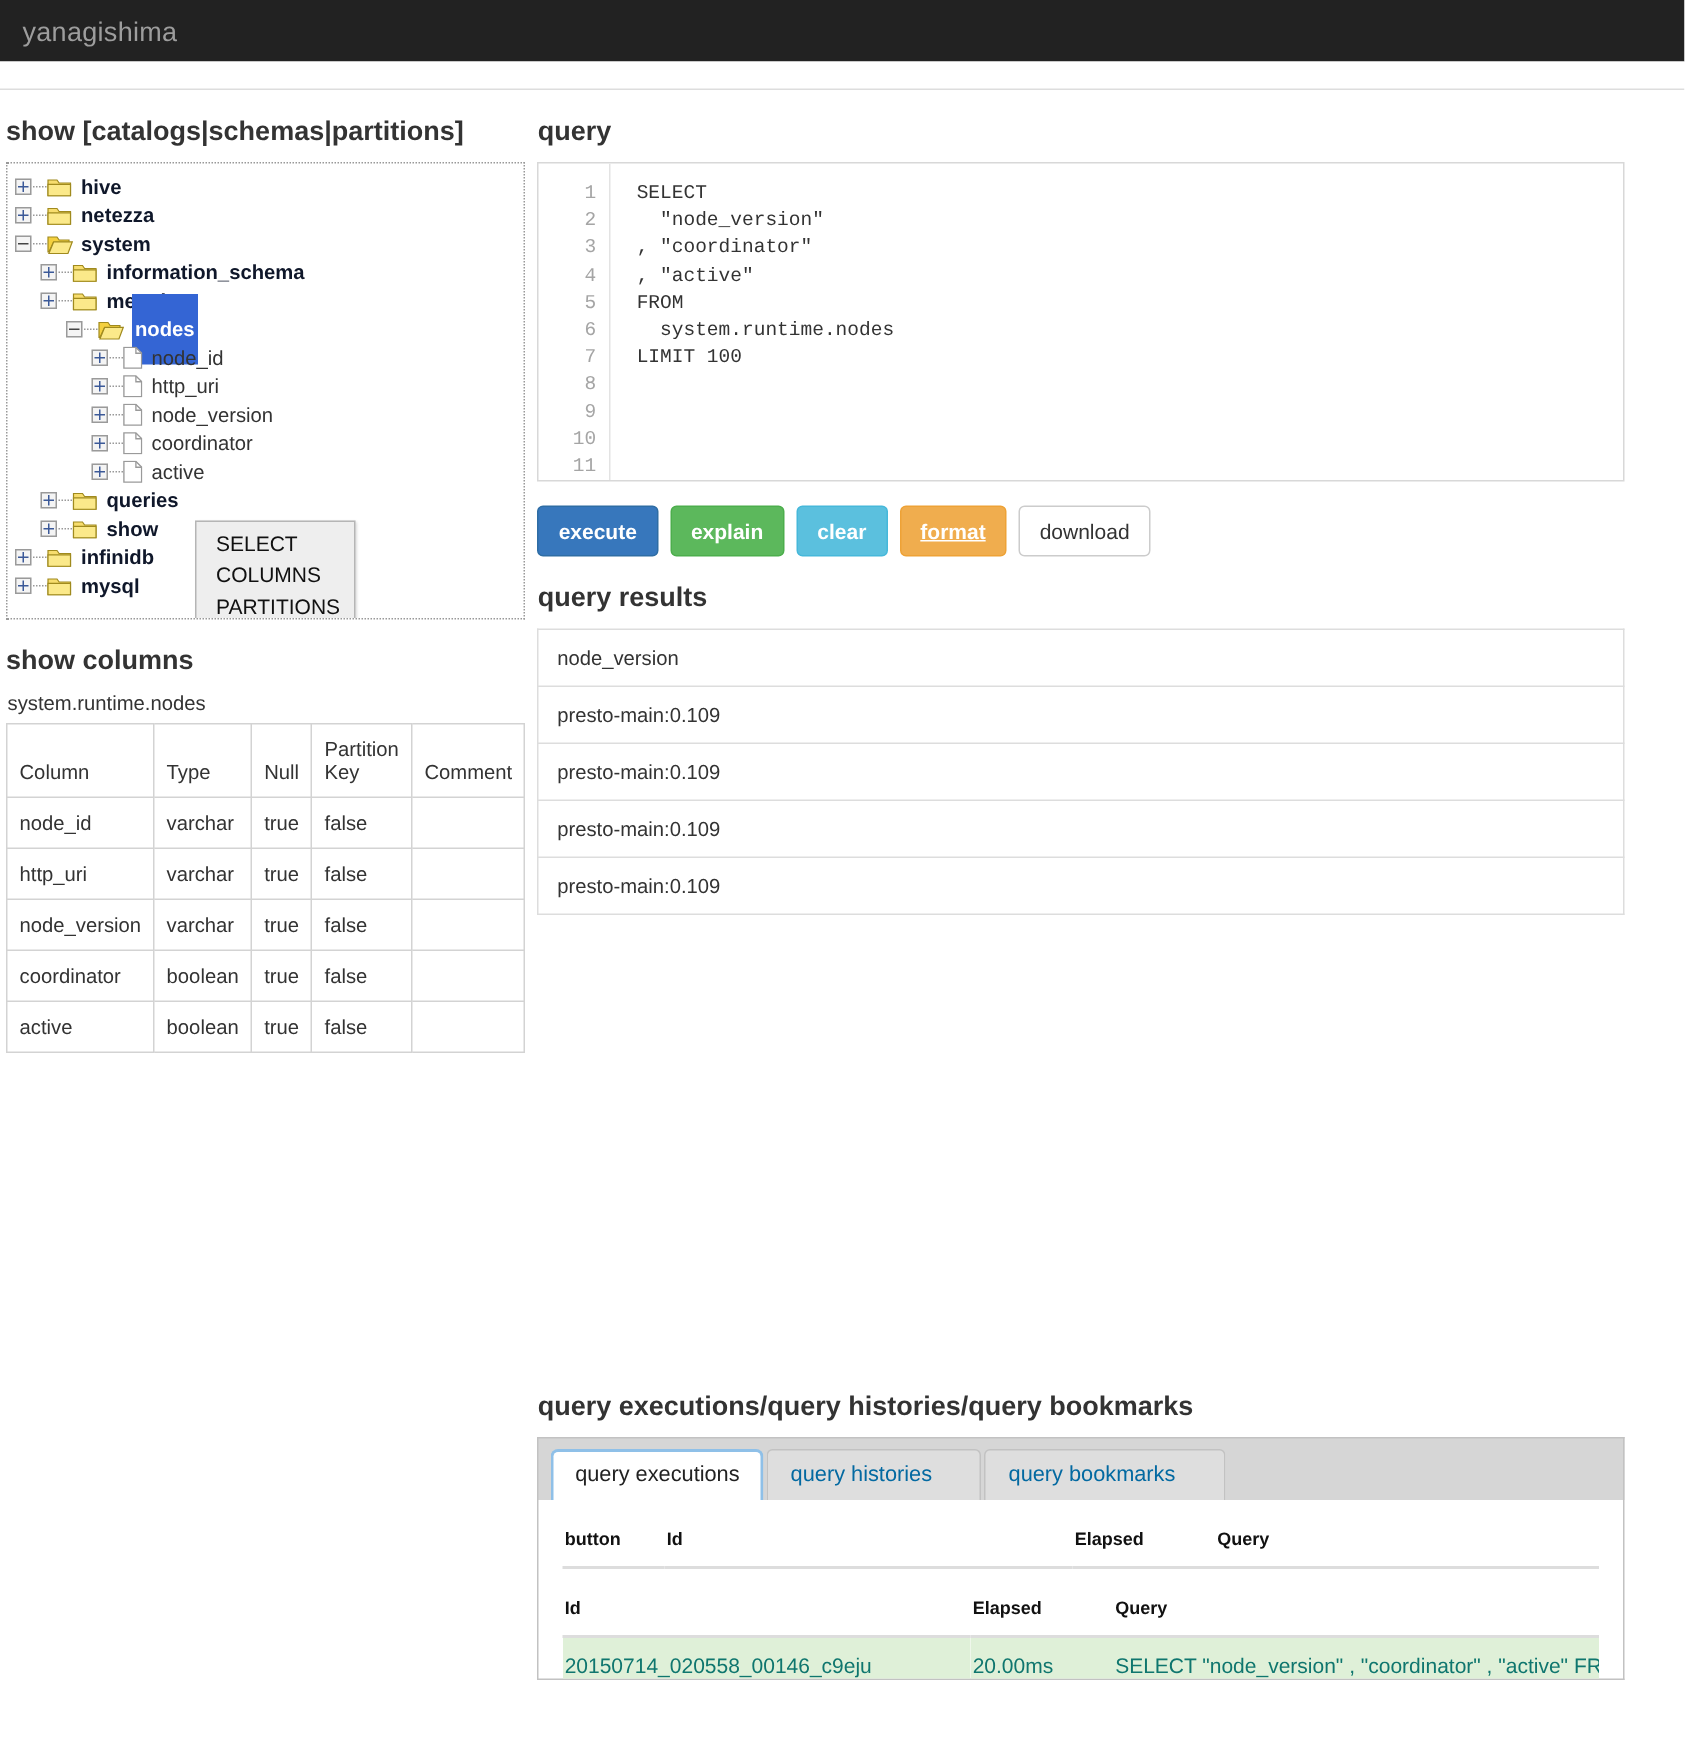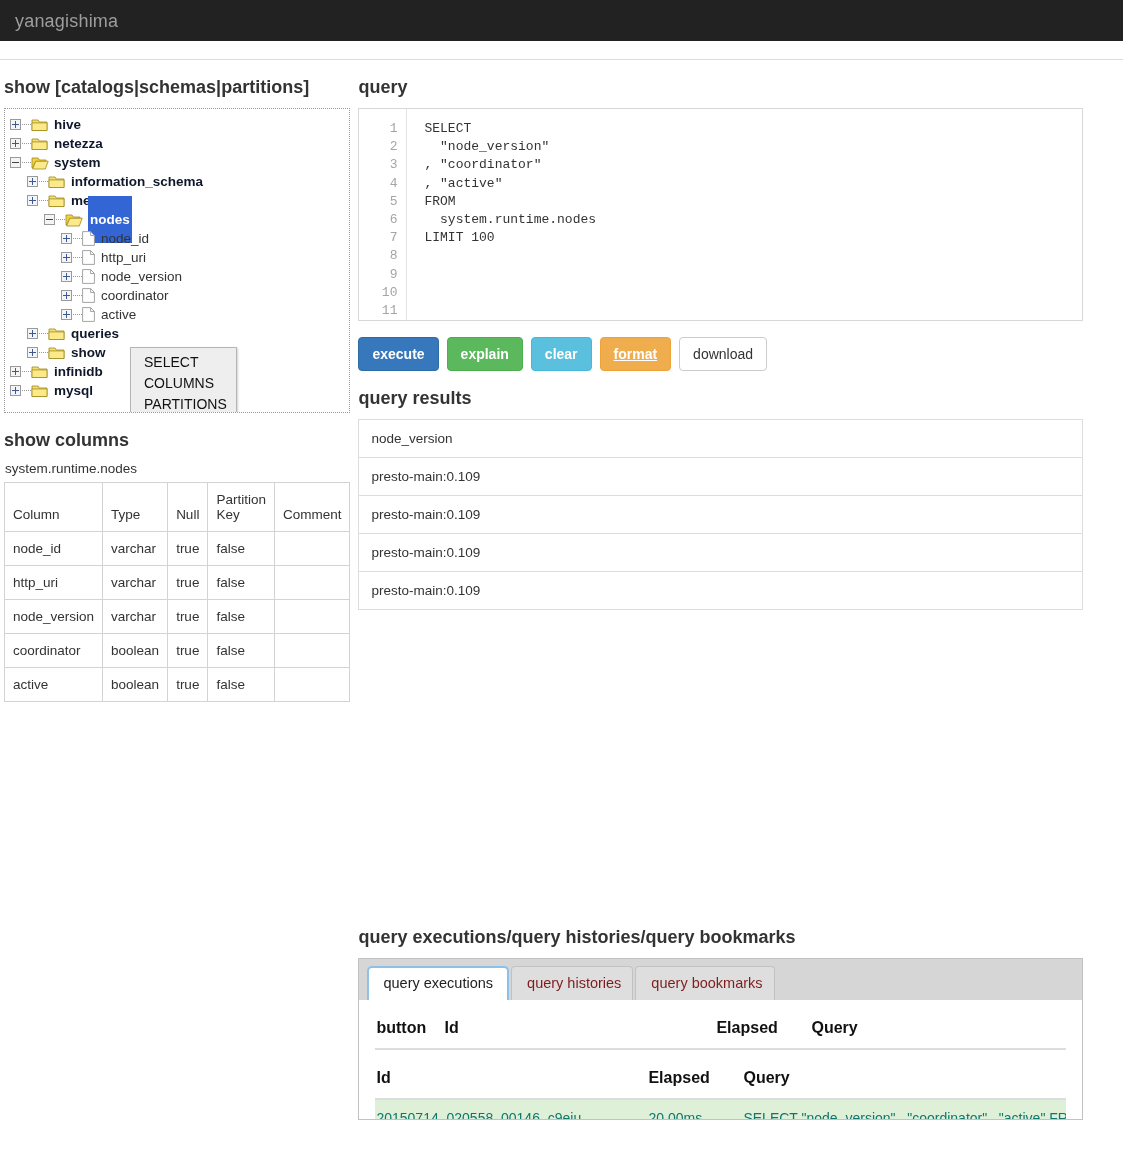--- a/index.html
+++ b/index.html
@@ -207,26 +207,26 @@
     display: flex;
     align-items: flex-end;
     background: #d6d6d6;
     border: 1px solid #c2c2c2;
     border-bottom: none;
     padding: 8px 8px 0 8px;
     height: 42px;
   }
   .tab {
     font-size: 14.5px;
-    color: #7f1d1d;
+    color: #0369a1;
     background: #dedede;
     border: 1px solid #c2c2c2;
     border-bottom: none;
     border-radius: 4px 4px 0 0;
-    padding: 7px 11px 8px 15px;
+    padding: 7px 32px 8px 15px;
     margin-right: 2px;
     line-height: 18px;
     cursor: pointer;
   }
   .tab.active {
     background: #ffffff;
     color: #222;
     border: 2px solid #8fc0e8;
     border-bottom: none;
     border-radius: 5px 5px 0 0;
@@ -235,21 +235,21 @@
   .tabbody {
     background: #fff;
     border: 1px solid #c2c2c2;
     border-top: none;
     padding: 14px 16px 0 16px;
     height: 120px;
     overflow: hidden;
   }
   table.exec { border-collapse: collapse; width: 100%; table-layout: fixed; }
   table.exec th {
-    font-size: 16px;
+    font-size: 12px;
     font-weight: bold;
     color: #111;
     text-align: left;
     padding: 5px 6px 11px 1px;
     border-bottom: 2px solid #dddddd;
     white-space: nowrap;
   }
   table.exec td {
     font-size: 14px;
     color: #0f766e;

